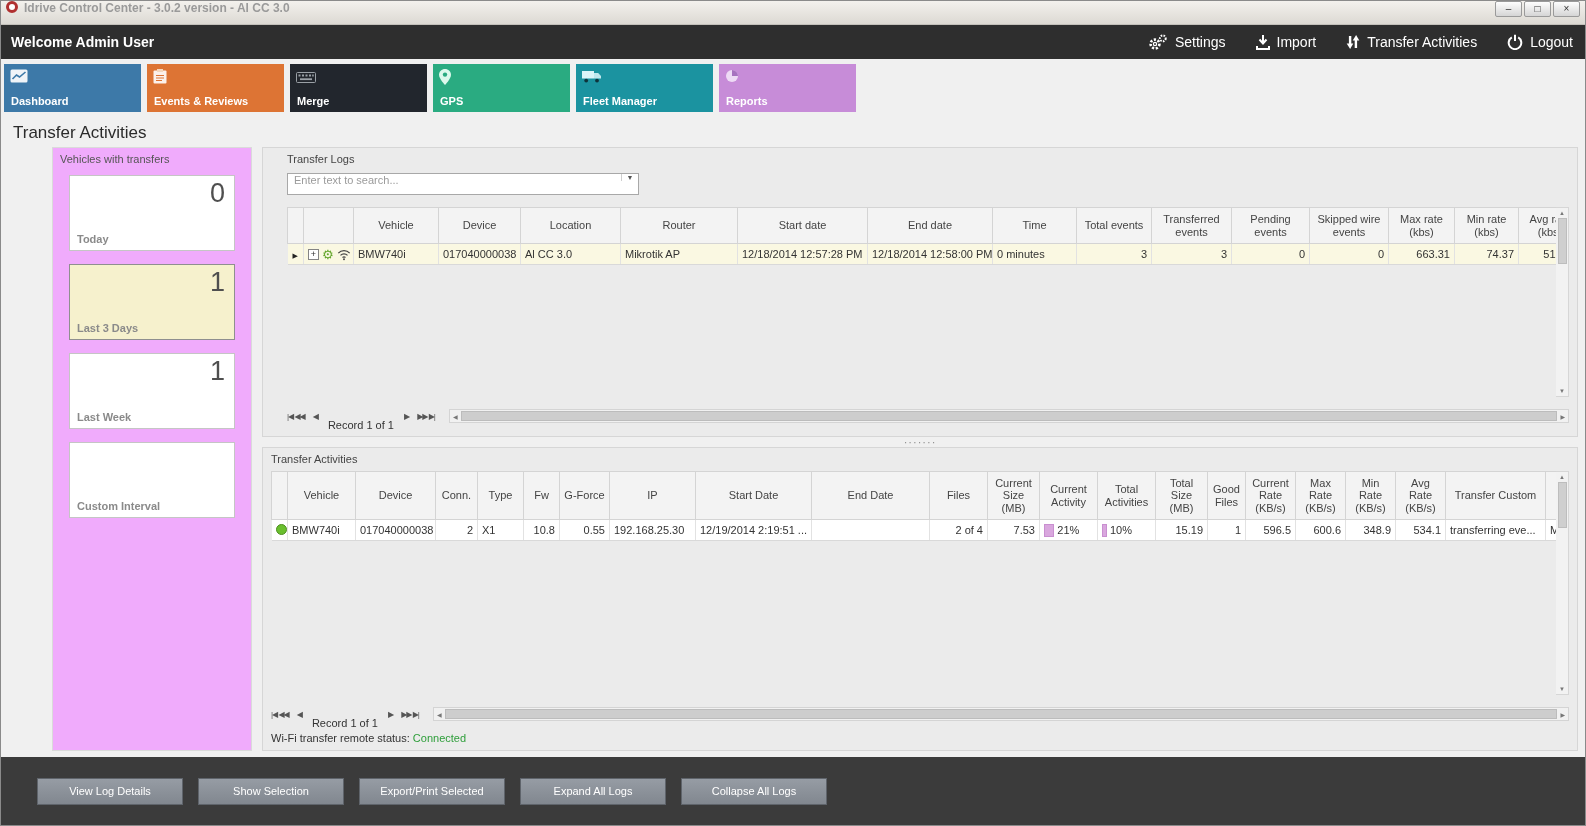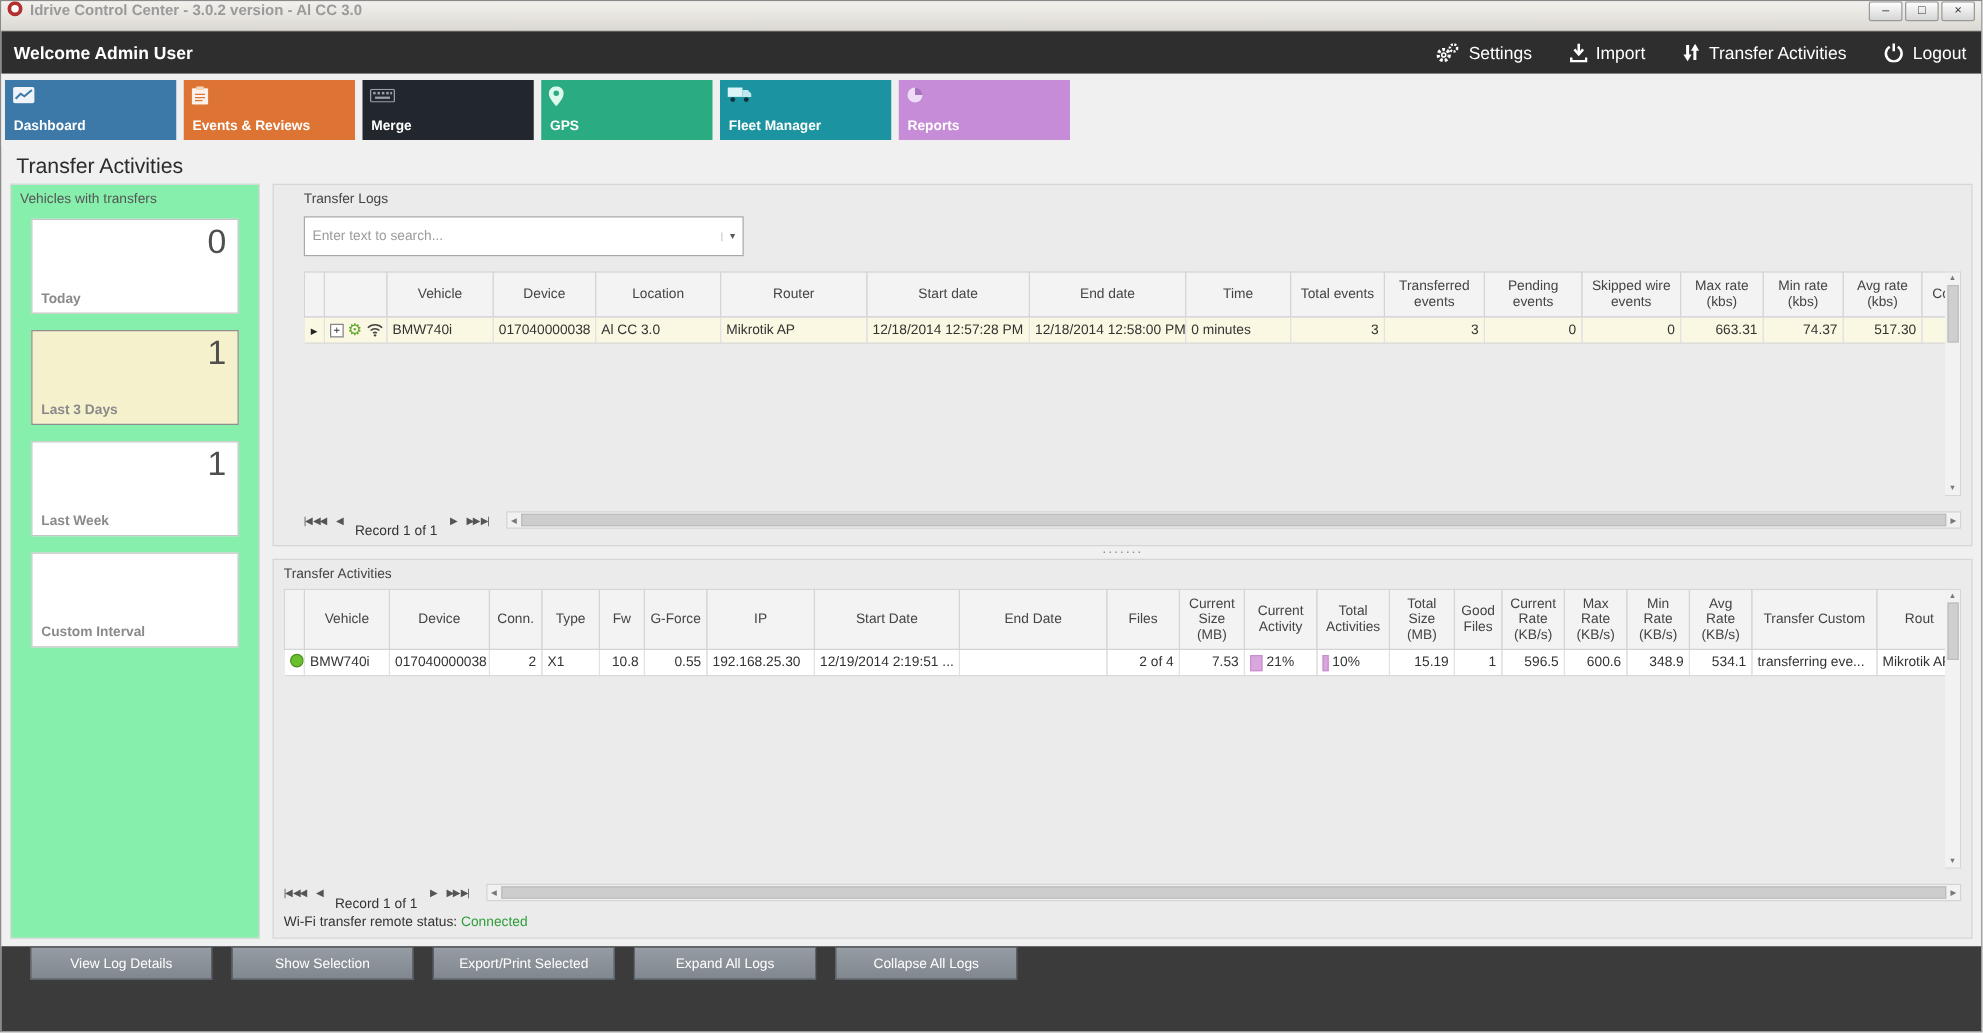--- a/index.html
+++ b/index.html
@@ -24,36 +24,36 @@
   
   .tiles { flex:0 0 58px; display:flex; gap:6px; padding:5px 0 5px 3px; background:#f0f0f0; }
   .tile { width:137px; height:48px; position:relative; color:#fff; cursor:pointer; }
   .tile-icon { position:absolute; top:5px; left:6px; }
   .tile-label { position:absolute; left:7px; bottom:5px; font-size:11px; font-weight:bold; white-space:nowrap; }
 
   .page-title { flex:0 0 30px; font-size:17px; color:#2b2b2b; padding:6px 0 0 12px; }
 
   
   .content { flex:1 1 auto; display:flex; gap:10px; padding:0 7px 6px 7px; min-height:0; }
-  .sidebar { flex:0 0 200px; background:#86efac; border:1px solid #dadada; }
+  .sidebar { flex:0 0 200px; background:#f0abfc; border:1px solid #dadada;margin-left:44px; }
   .sidebar-title { font-size:11px; color:#555; padding:5px 7px 2px 7px; }
   .cards { padding:8px 16px; }
   .card { position:relative; height:76px; background:#fff; border:1px solid #c5c5c5; margin-bottom:13px; cursor:pointer; }
   .card.selected { background:#f6f1cd; border-color:#8f8f8f; }
   .card-value { position:absolute; top:2px; right:9px; font-size:27px; color:#4f4f4f; }
   .card-label { position:absolute; left:7px; bottom:5px; font-size:11px; font-weight:bold; color:#8a8a8a; }
 
   .main { flex:1 1 auto; display:flex; flex-direction:column; min-width:0; }
   .panel { background:#ebebeb; border:1px solid #d6d6d6; padding:3px 8px 5px 8px; display:flex; flex-direction:column; min-height:0; }
   .logs-panel { flex:0 0 290px;padding-left:24px; }
   .activities-panel { flex:1 1 auto; }
   .panel-title { font-size:11px; color:#444; padding:2px 0 6px 0; flex:0 0 auto; }
 
   .search-row { flex:0 0 auto; margin:2px 0 12px 0; }
-  .search-combo { width:352px; height:32px; background:#fff; border:1px solid #a8a8a8; display:flex; align-items:center; }
+  .search-combo { width:352px; height:22px; background:#fff; border:1px solid #a8a8a8; display:flex; align-items:flex-start; }
   .search-input { flex:1; border:0; outline:none; font-size:11px; color:#333; padding:0 6px; font-family:inherit; background:transparent; }
   .search-input::placeholder { color:#9b9b9b; }
   .combo-arrow { width:17px; border-left:1px solid #cfcfcf; display:flex; align-items:center; justify-content:center; font-size:7px; color:#555; cursor:pointer; }
 
   .grid-region { flex:1 1 auto; display:flex; min-height:0; overflow:hidden; }
   .grid-clip { flex:1 1 auto; overflow:hidden; }
   table.grid { border-collapse:collapse; table-layout:fixed; }
   table.grid th { background:#f3f3f3; border:1px solid #d4d4d4; font-weight:normal; font-size:11px; color:#444; text-align:center; vertical-align:middle; padding:2px 3px; line-height:1.15; overflow:hidden; }
   .logs-grid th { height:36px; }
   .act-grid th { height:48px; }
@@ -81,21 +81,21 @@
   .hs-arrow { font-size:6px; color:#777; padding:0 3px; cursor:pointer; }
   .hthumb { flex:1; height:10px; background:#cdcdcd; border:1px solid #bcbcbc; cursor:pointer; }
 
   .splitter { flex:0 0 10px; display:flex; align-items:center; justify-content:center; cursor:row-resize; }
   .splitter::after { content:"·······"; color:#8d8d8d; font-size:11px; letter-spacing:1px; line-height:4px; }
 
   .status-line { flex:0 0 16px; font-size:11px; color:#333; padding-top:3px; white-space:nowrap; }
   .status-value { color:#2e9e3a; margin-left:0; }
 
   
-  .footer { flex:0 0 68px; background:#3b3b3b; display:flex; padding-left:23px; gap:15px; }
+  .footer { flex:0 0 68px; background:#3b3b3b; display:flex; align-items:center; padding-left:36px; gap:15px; }
   .footer-btn { min-width:146px; height:27px; background:linear-gradient(#969ca4,#81878f); border:1px solid #5f646b; color:#fff; font-size:11px; font-family:inherit; cursor:pointer; padding:0 10px; }
 </style>
 </head>
 <body>
 
 <div class="window">
 
   <div class="titlebar">
     <span class="app-icon"></span>
     <span class="title-text">Idrive Control Center - 3.0.2 version - Al CC 3.0</span>

